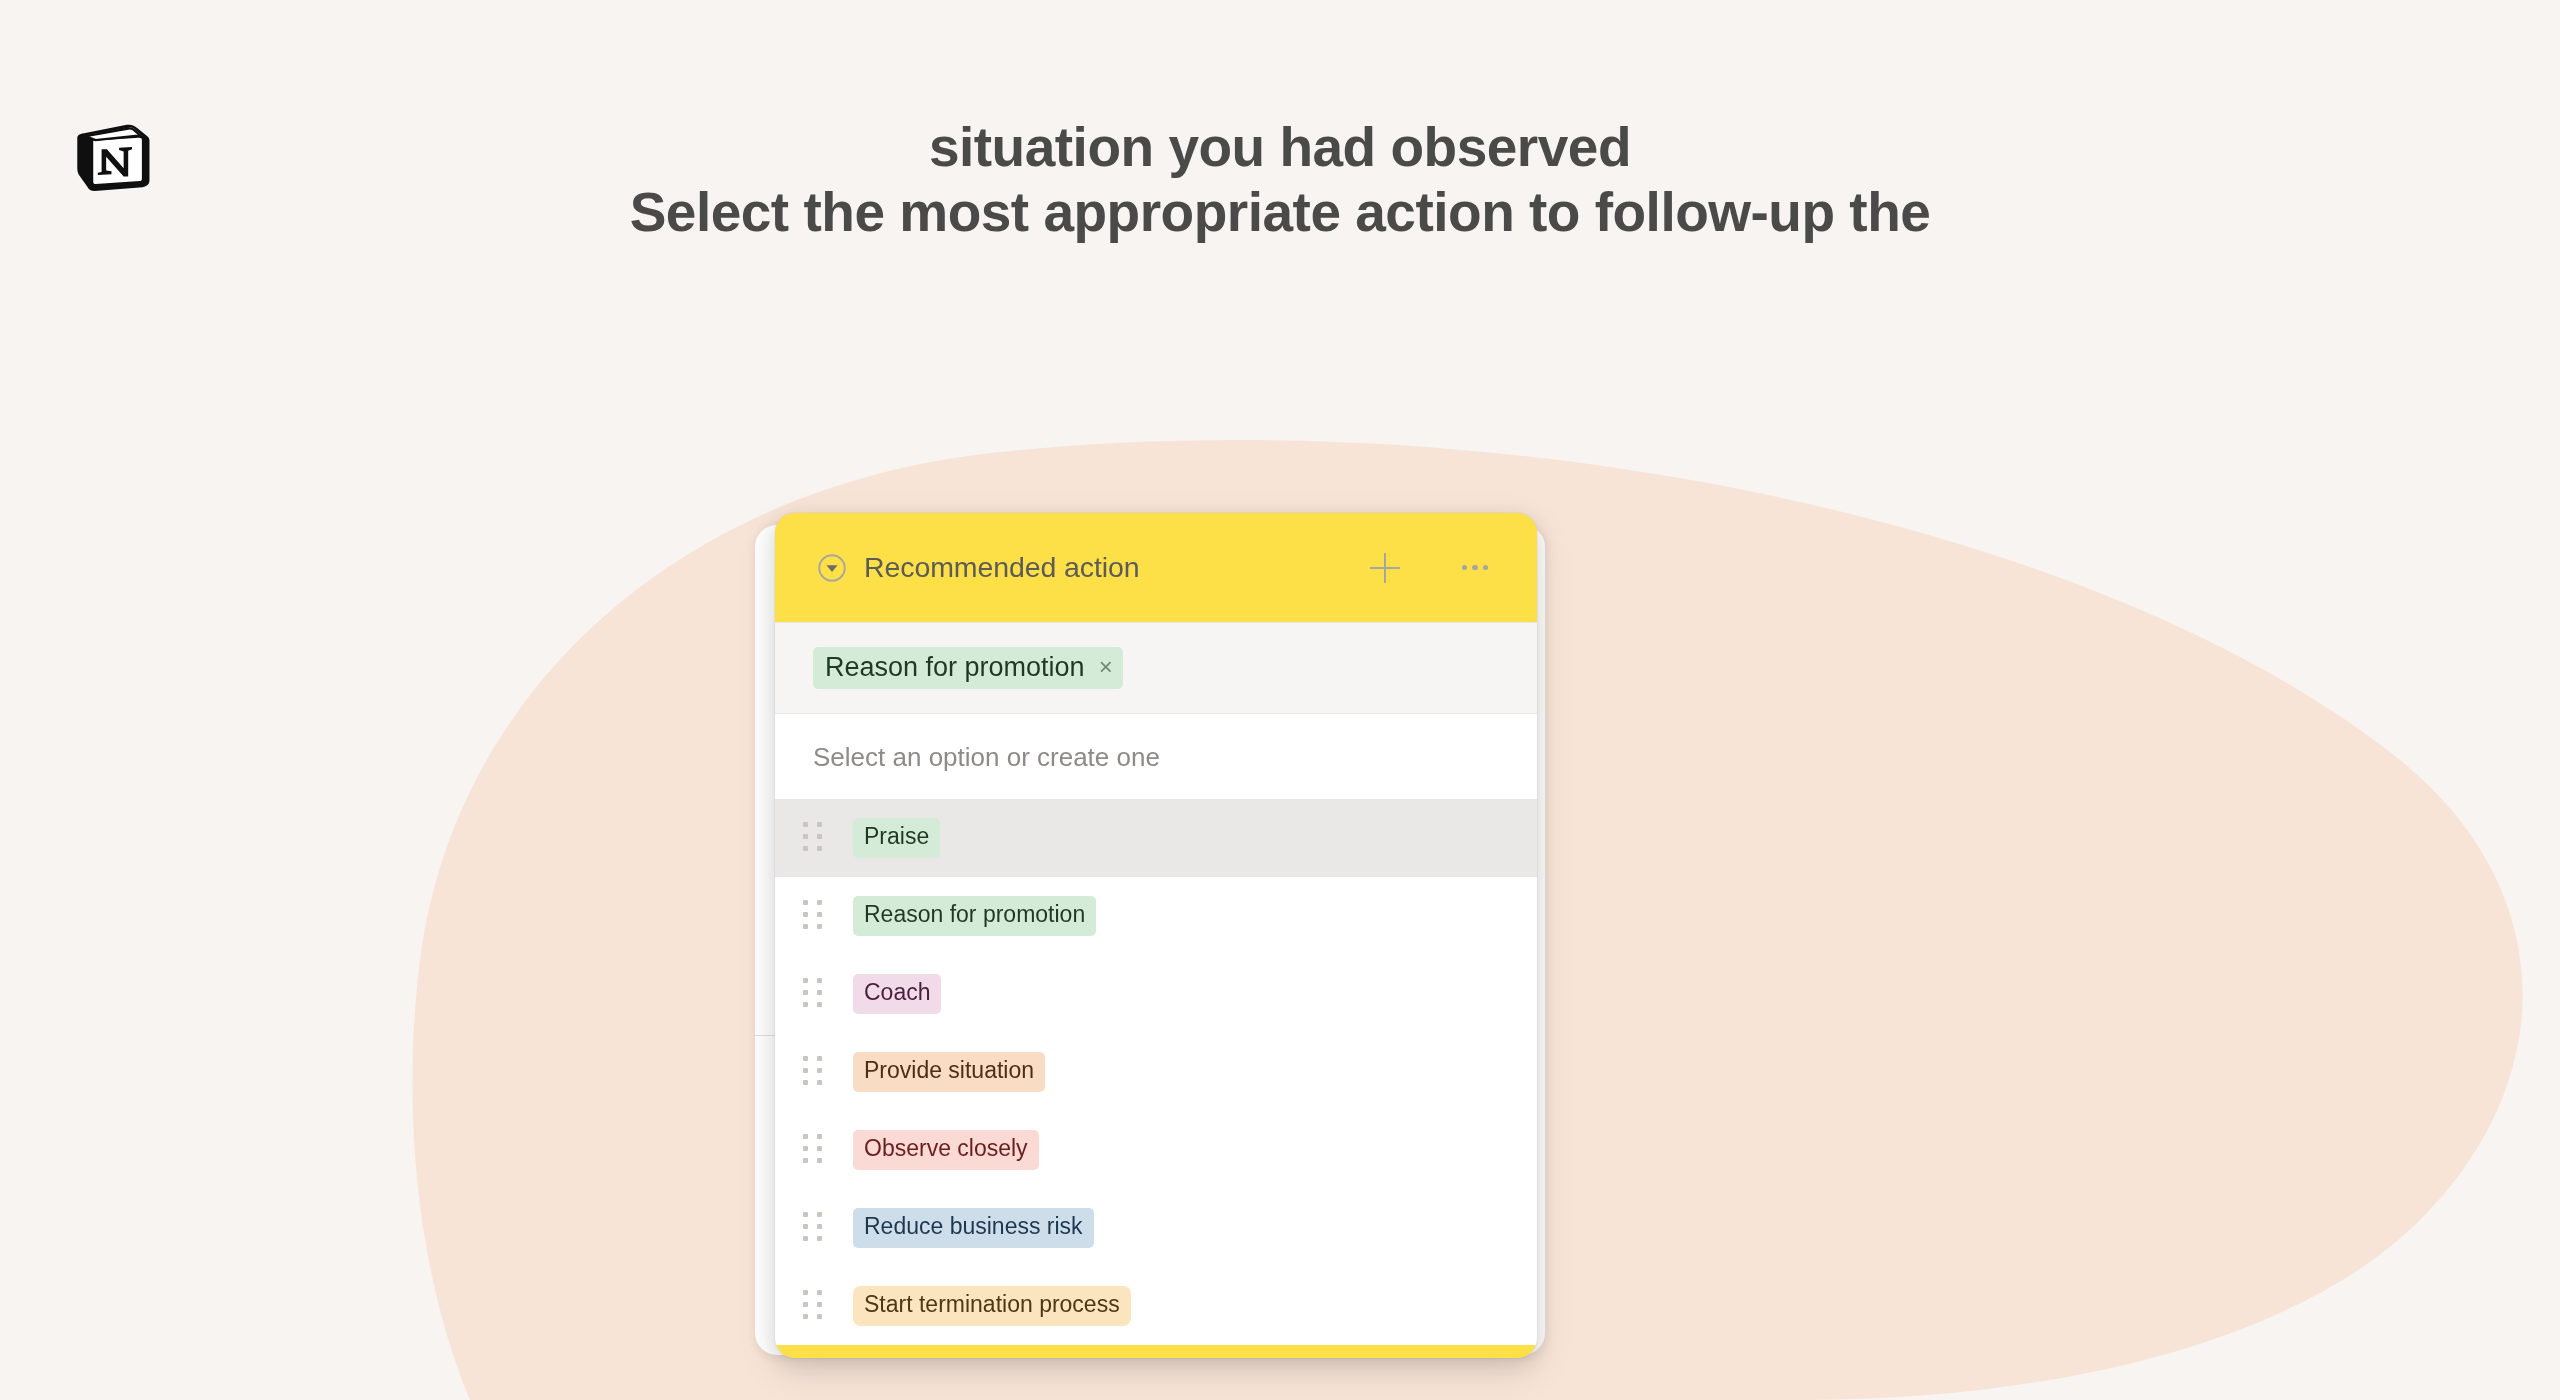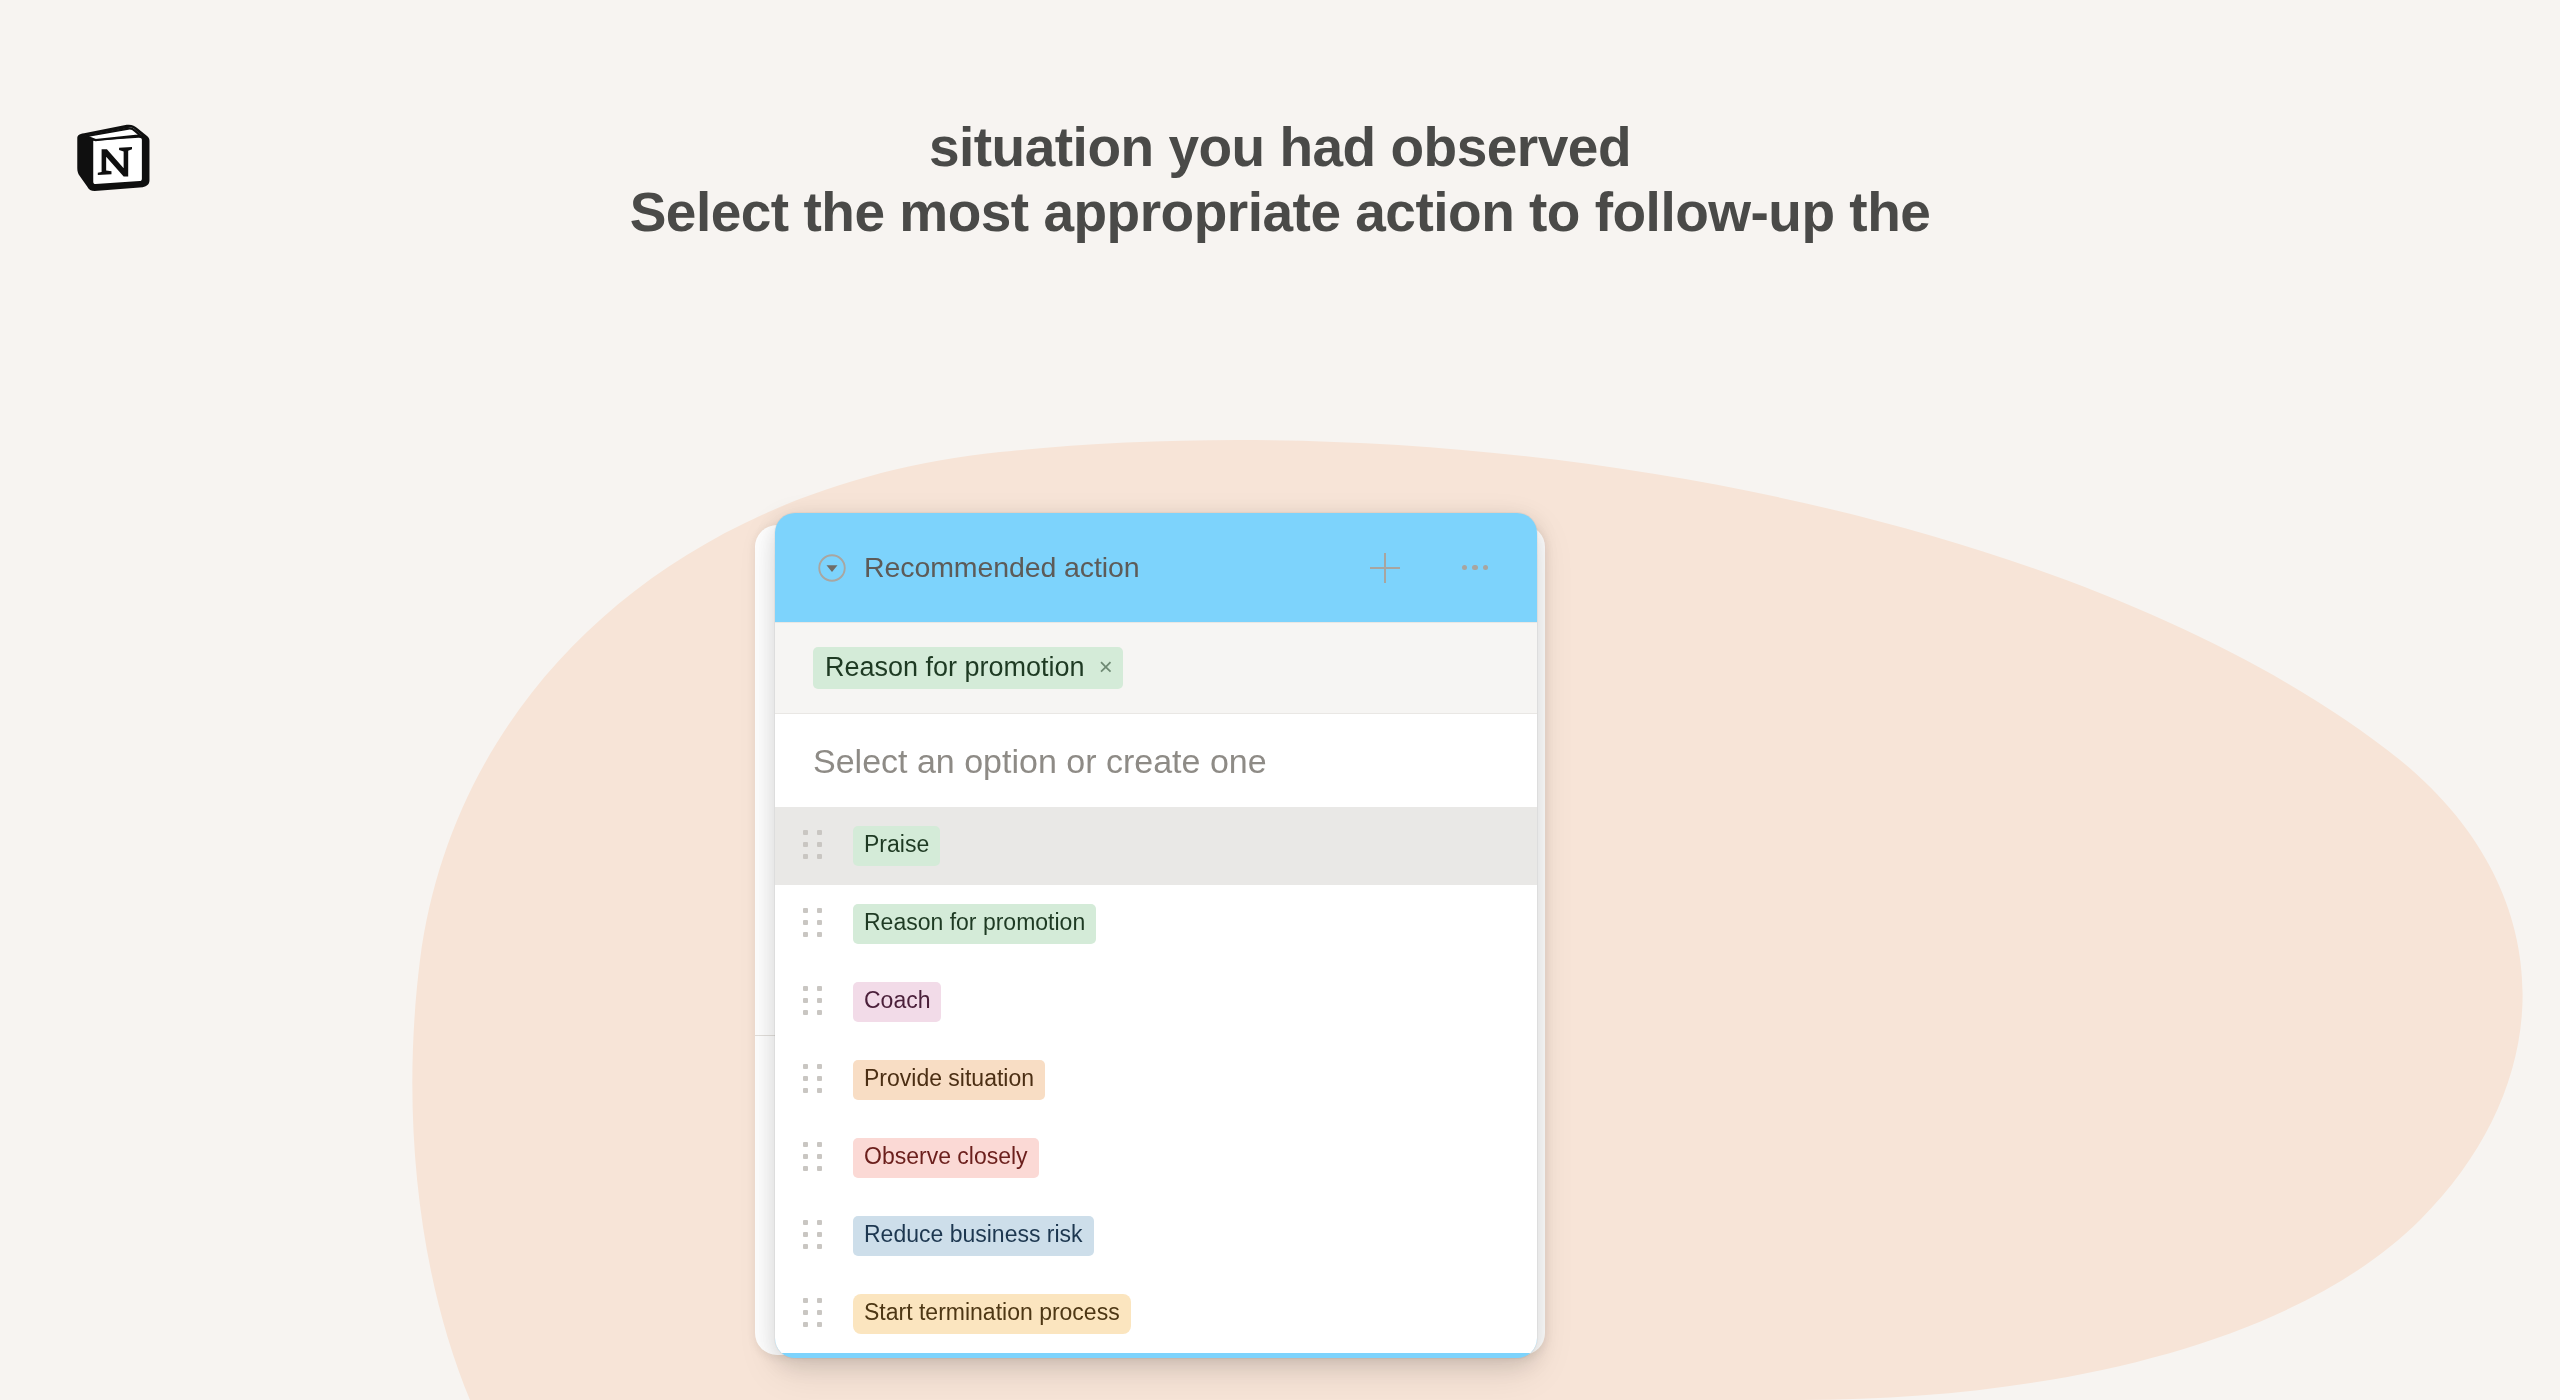--- a/index.html
+++ b/index.html
@@ -67,21 +67,21 @@
     background: #e3e0dc;
   }
 
   
   .popup {
     position: absolute;
     left: 775px;
     top: 513px;
     width: 762px;
     height: 845px;
-    background: #7dd3fc;
+    background: #fde047;
     border-radius: 20px;
     box-shadow: 0 0 0 1px rgba(15,15,15,0.035),
                 0 6px 22px rgba(15,15,15,0.12),
                 0 14px 42px rgba(15,15,15,0.09);
     overflow: hidden;
   }
 
   
   .popup-header {
     height: 110px;
@@ -169,21 +169,21 @@
     margin-left: 14px;
     font-size: 24px;
     color: #6f8a74;
     cursor: pointer;
     line-height: 1;
   }
 
   
   .hint-row {
     padding: 28px 0 26px 38px;
-    font-size: 34px;
+    font-size: 26px;
     color: #8e8b86;
     background: #ffffff;
   }
 
   
   .options { background: #ffffff; }
   .option-row {
     display: flex;
     align-items: center;
     height: 78px;

